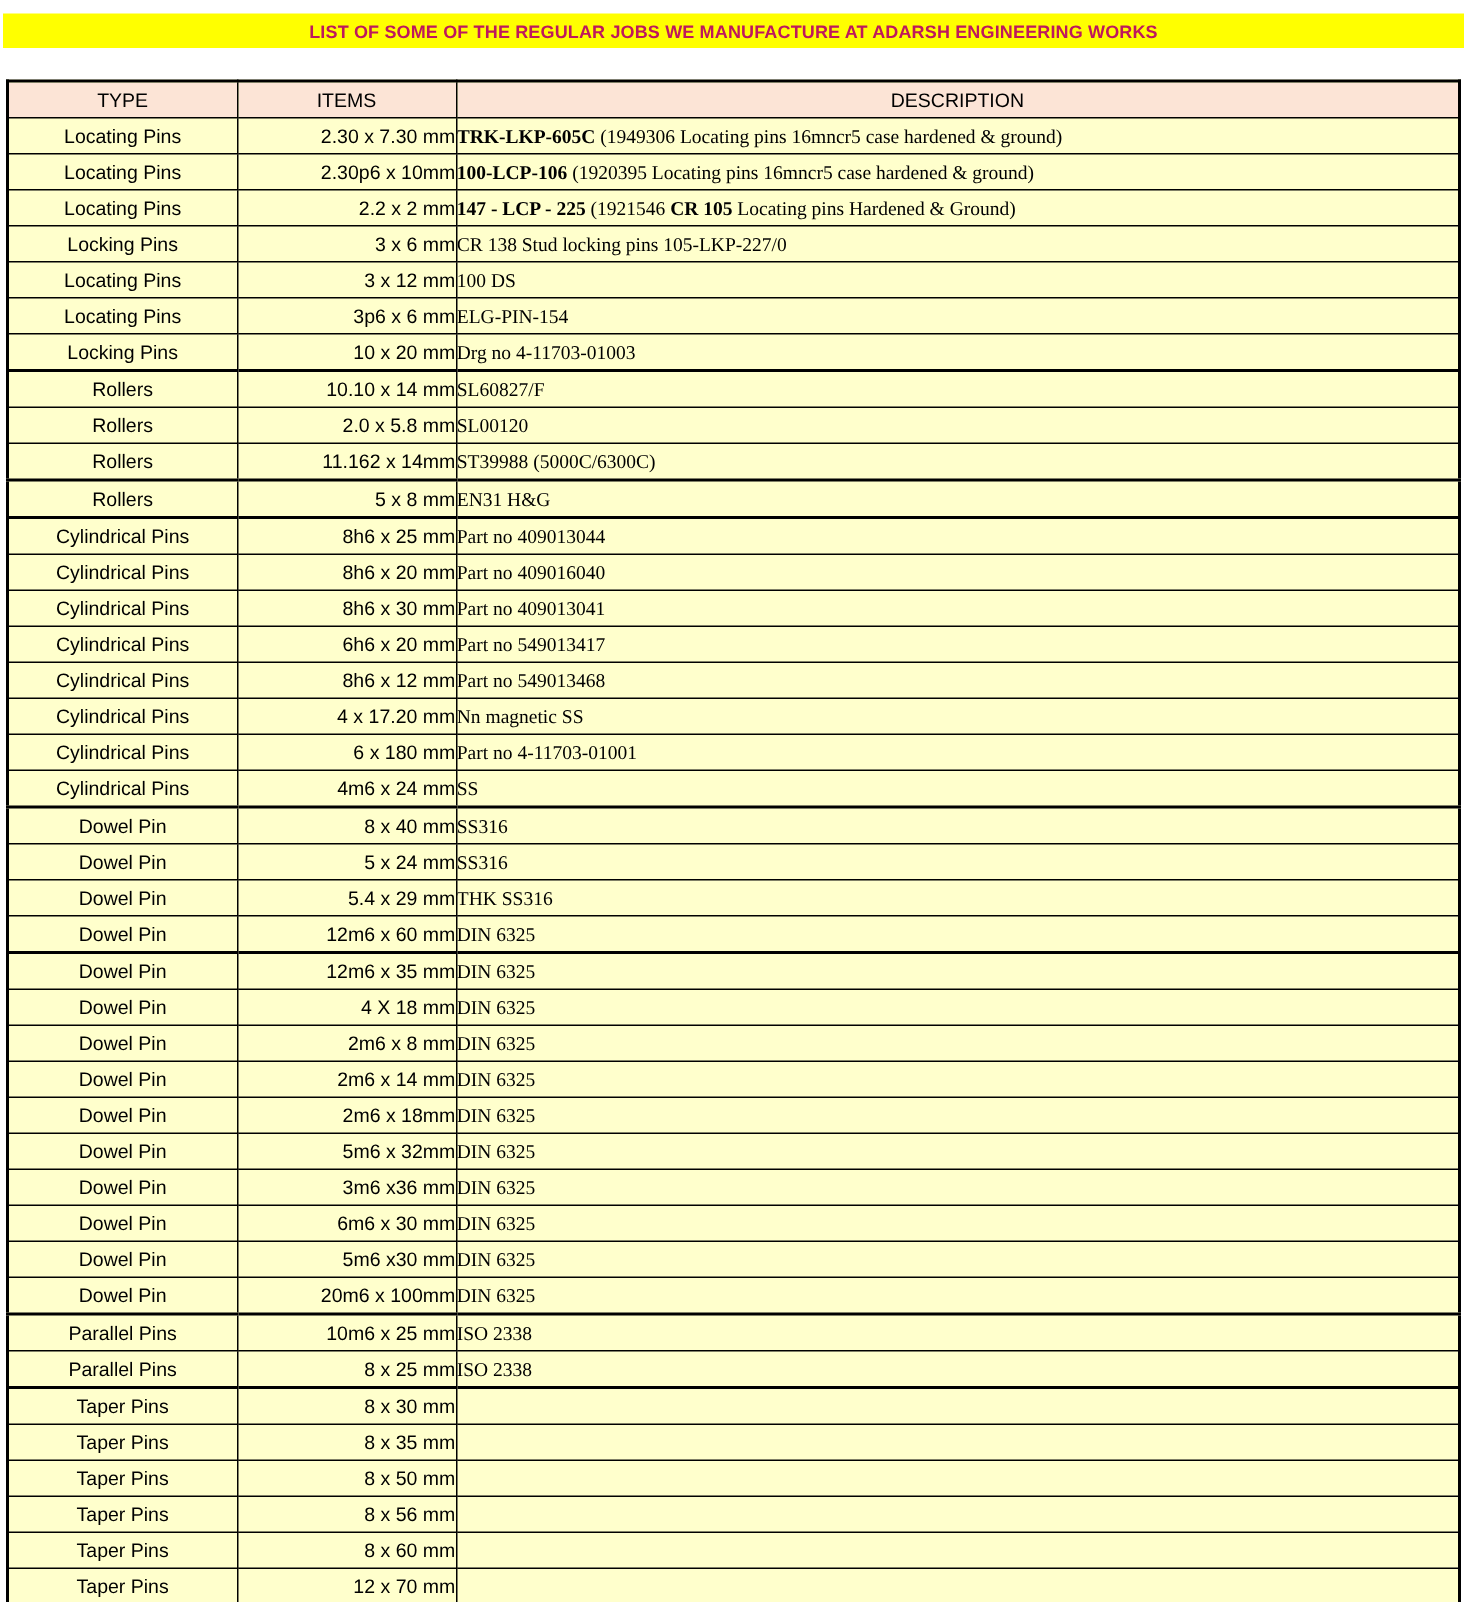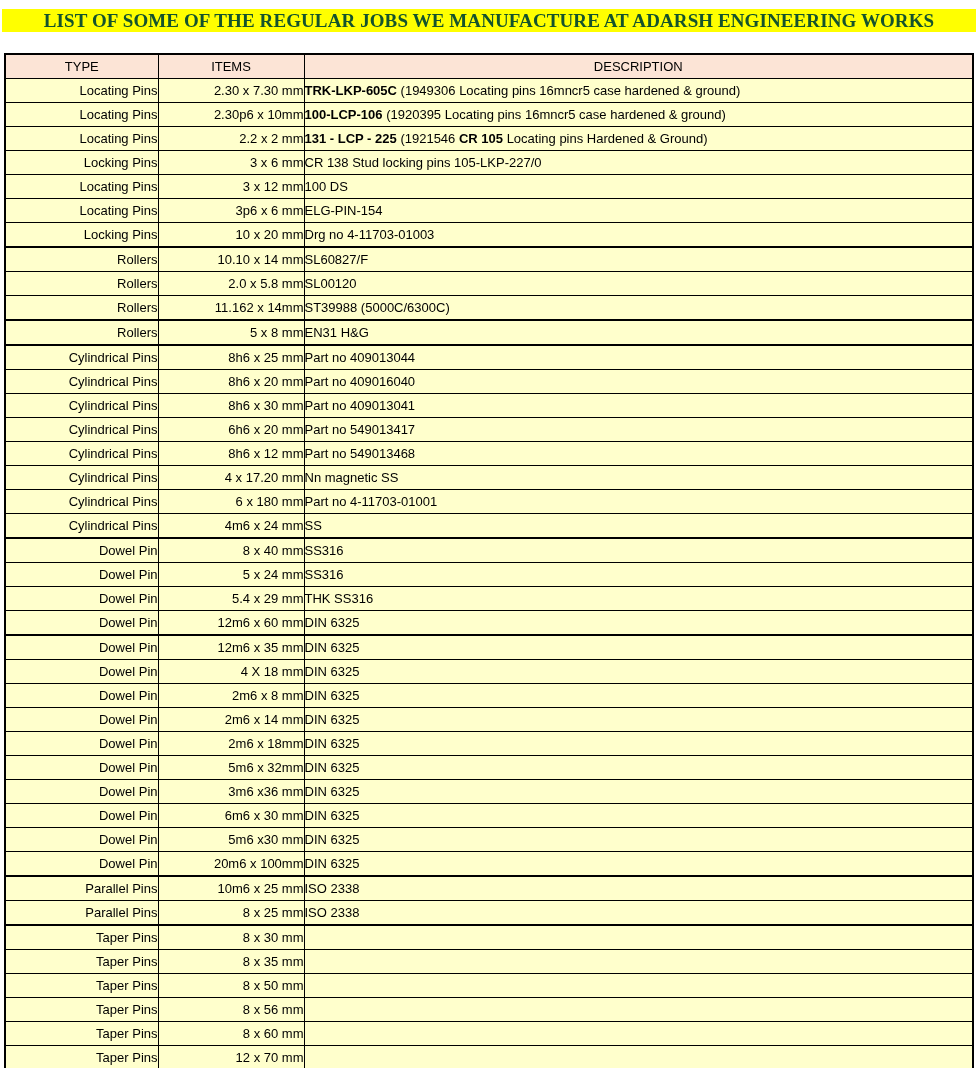--- a/index.html
+++ b/index.html
@@ -27,26 +27,25 @@
     left: 2px;
     top: 9px;
     width: 974px;
     height: 23px;
     background: #ffff00;
     display: flex;
     align-items: center;
     justify-content: center;
   }
   .title-text {
-    font-size: 19px;
+    font-size: 12px;
     font-weight: bold;
-    color: #14532d;
+    color: #be185d;
     letter-spacing: 0.1px;
     white-space: nowrap;
-    font-family: Liberation Serif, serif;
   }
 
   
   .table-wrap {
     position: absolute;
     left: 4px;
     top: 53px;
     width: 968px;
   }
 
@@ -84,33 +83,34 @@
     height: 25px;
     font-size: 13.5px;
     border-bottom: 2px solid #000000;
   }
 
   tbody td {
     background: #ffffcc;
   }
 
   td.type {
-    text-align: right;
+    text-align: center;
     padding: 0 2px;
     border-right: 2px solid #000000;
     margin-left: 24px;
   }
   td.items {
     text-align: right;
     padding: 0 3px;
     border-right: 2px solid #000000;
   }
   td.desc {
     text-align: left;
     padding: 0 0 0 4px;
+    font-family: Liberation Serif, serif;
   }
 
   
   tr.group-start td {
     border-top: 2px solid #000000;
   }
 
   
   tbody tr:last-child td {
     border-bottom: 2px solid #000000;
@@ -148,21 +148,21 @@
             <td class="desc"><b class="strong">TRK-LKP-605C</b> (1949306 Locating pins 16mncr5 case hardened &amp; ground)</td>
           </tr>
           <tr>
             <td class="type">Locating Pins</td>
             <td class="items">2.30p6 x 10mm</td>
             <td class="desc"><b class="strong">100-LCP-106</b> (1920395 Locating pins 16mncr5 case hardened &amp; ground)</td>
           </tr>
           <tr>
             <td class="type">Locating Pins</td>
             <td class="items">2.2 x 2 mm</td>
-            <td class="desc"><b class="strong">131 - LCP - 225</b> (1921546 <b class="strong">CR 105</b> Locating pins Hardened &amp; Ground)</td>
+            <td class="desc"><b class="strong">147 - LCP - 225</b> (1921546 <b class="strong">CR 105</b> Locating pins Hardened &amp; Ground)</td>
           </tr>
           <tr>
             <td class="type">Locking Pins</td>
             <td class="items">3 x 6 mm</td>
             <td class="desc">CR 138 Stud locking pins 105-LKP-227/0</td>
           </tr>
           <tr>
             <td class="type">Locating Pins</td>
             <td class="items">3 x 12 mm</td>
             <td class="desc">100 DS</td>

